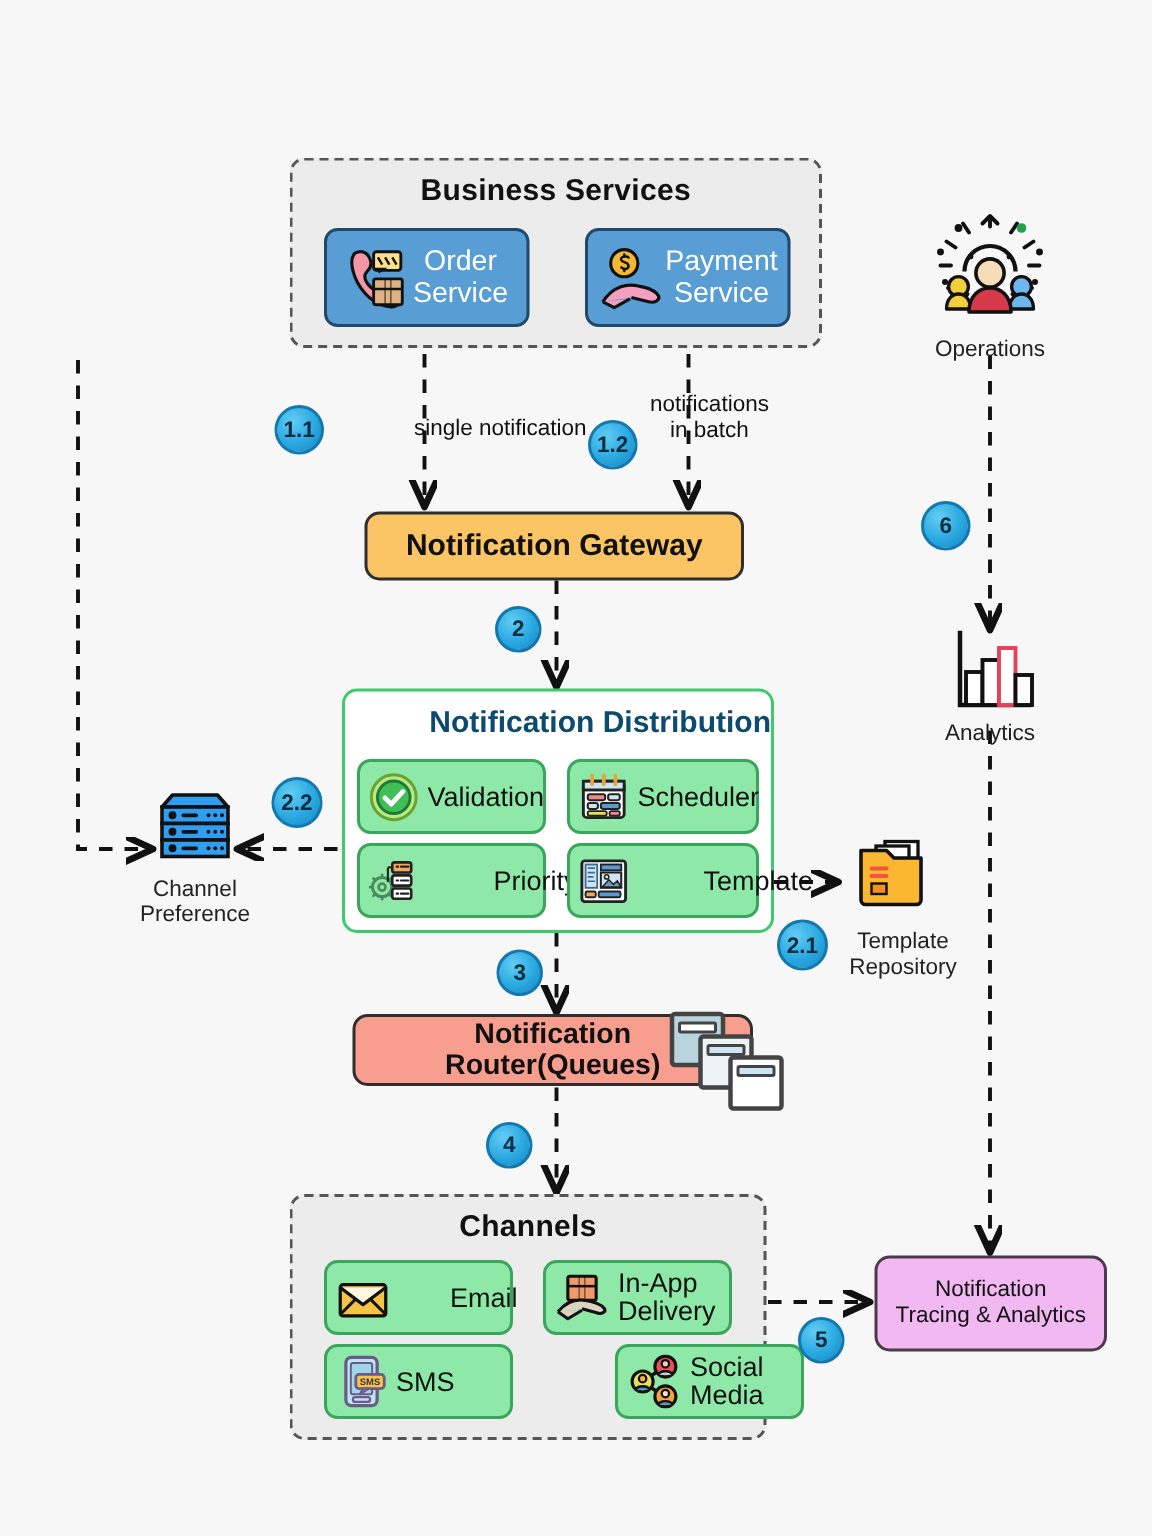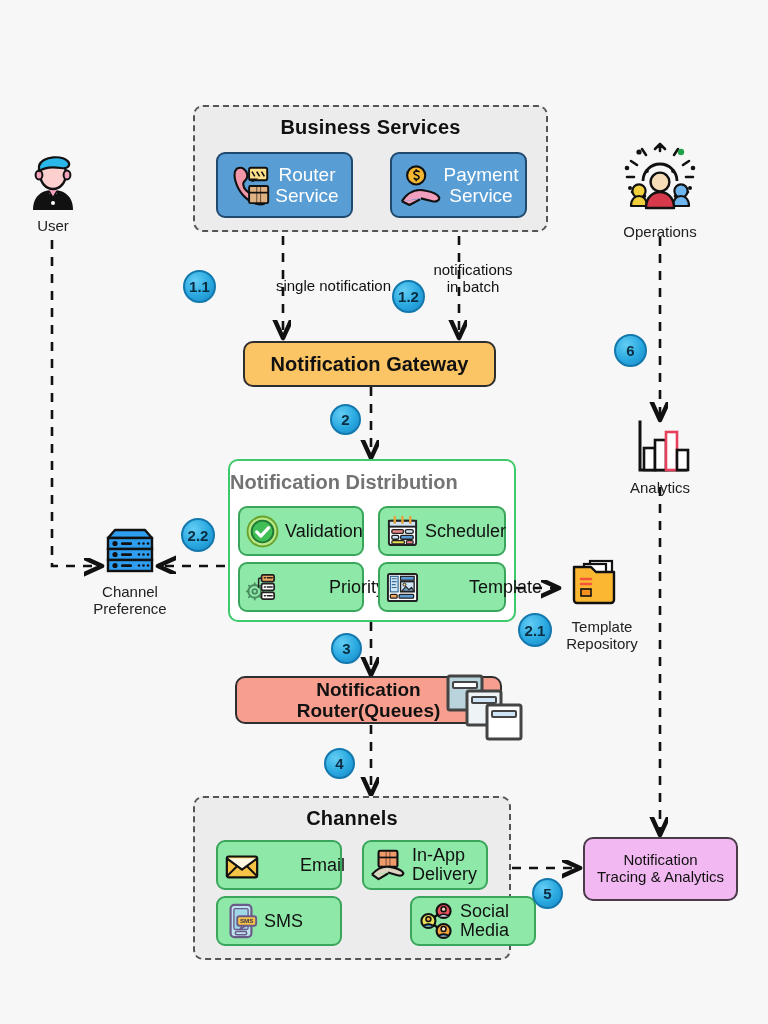--- a/index.html
+++ b/index.html
@@ -47,21 +47,21 @@
   .box.analytics-box{background:#f2b8f2;color:#111;font-size:15px;border-color:#4a3a4a;}
 
   
   .dist-panel{
     background:#ffffff;
     border:2px solid #3ec96b;
     border-radius:10px;
   }
   .dist-title{
     position:absolute;left:0;right:0;top:10px;
-    text-align:left;font-size:20px;font-weight:bold;color:#737373;
+    text-align:right;font-size:20px;font-weight:bold;color:#0c4a6e;
   }
   .chip{
     background:#8ee8a8;
     border:2px solid #3aa65c;
     border-radius:9px;
     display:flex;align-items:center;
     box-sizing:border-box;
     padding-left:6px;
   }
   .chip .lbl{font-size:18px;color:#111;margin-left:6px;line-height:1.05;}
@@ -121,50 +121,37 @@
       <path d="M52,240 L52,566 L100,566" marker-end="url(#ah)"></path>
 
       <path d="M660,237 L660,418" marker-end="url(#ah)"></path>
 
       <path d="M660,487 L660,833" marker-end="url(#ah)"></path>
 
       <path d="M512,868 L578,868" marker-end="url(#ah)"></path>
     </g>
   </svg>
 
-  <div class="node" style="left:18px;top:150px;width:70px;">
-    <svg width="56" height="62" viewBox="0 0 56 62">
-      <path d="M8 60 C8 45 18 40 28 40 C38 40 48 45 48 60 Z" fill="#111"></path>
-      <path d="M24 36 h8 v8 h-8 z" fill="#f9a6bd"></path>
-      <ellipse cx="28" cy="24" rx="13" ry="15" fill="#fbd0cf" stroke="#111" stroke-width="2.4"></ellipse>
-      <ellipse cx="14" cy="25" rx="3.4" ry="4.6" fill="#f9a6bd" stroke="#111" stroke-width="2"></ellipse>
-      <ellipse cx="42" cy="25" rx="3.4" ry="4.6" fill="#f9a6bd" stroke="#111" stroke-width="2"></ellipse>
-      <path d="M14 16 C16 6 40 4 44 13 C45 17 41 19 36 18 C30 17 20 17 14 21 Z" fill="#29b6e8" stroke="#111" stroke-width="2.2" stroke-linejoin="round"></path>
-      <path d="M24 41 L28 48 L32 41" fill="#f9a6bd" stroke="#111" stroke-width="1.6"></path>
-      <circle cx="28" cy="53" r="2" fill="#fff"></circle>
-    </svg>
-    <div class="cap">User</div>
-  </div>
 
   <div class="abs group" style="left:193px;top:105px;width:355px;height:127px;">
     <div class="group-title">Business Services</div>
   </div>
 
   <div class="abs box svc" style="left:216px;top:152px;width:137px;height:66px;">
     <svg width="42" height="44" viewBox="0 0 44 46" style="flex:0 0 auto;margin-right:3px;">
       <path d="M7 6 C13 3 17 7 18 12 C19 17 15 18 14 21 C13 26 19 32 24 33 C27 34 28 30 32 31 C37 32 41 36 38 41 C34 46 22 43 14 34 C6 25 2 11 7 6 Z" fill="#f296a8" stroke="#111" stroke-width="2.2" stroke-linejoin="round"></path>
       <rect x="20" y="5" width="19" height="13" rx="2" fill="#ffe08a" stroke="#111" stroke-width="2"></rect>
       <path d="M24 19 l3 -2 h-5 z" fill="#ffe08a" stroke="#111" stroke-width="1.6"></path>
       <path d="M23 9 l3 5 M28 9 l3 5 M33 9 l3 5" stroke="#111" stroke-width="1.7"></path>
       <rect x="20" y="24" width="20" height="18" rx="1.5" fill="#e0b183" stroke="#111" stroke-width="2"></rect>
       <path d="M20 31 h20" stroke="#111" stroke-width="1.8"></path>
       <path d="M28 24 v18 M32 24 v18" stroke="#111" stroke-width="1.2" opacity=".55"></path>
     </svg>
     <span>
-      <span>Router</span><br>
+      <span>Order</span><br>
       <span>Service</span>
     </span>
   </div>
 
   <div class="abs box svc" style="left:390px;top:152px;width:137px;height:66px;">
     <svg width="42" height="44" viewBox="0 0 44 46" style="flex:0 0 auto;margin-right:3px;">
       <circle cx="18" cy="13" r="9.5" fill="#f5b731" stroke="#111" stroke-width="2.2"></circle>
       <path d="M21 9 c-3 -2 -6 0 -5 2 c1 2 5 1 5 4 c0 2 -3 3 -5 1 M18 7 v1.5 M18 17 v1.5" stroke="#111" stroke-width="1.7" fill="none" stroke-linecap="round"></path>
       <path d="M3 40 C10 29 20 27 28 29 C34 30 40 32 42 36 C43 39 39 41 35 40 L23 37" fill="#f2a0bd" stroke="#111" stroke-width="2.2" stroke-linejoin="round"></path>
       <path d="M3 40 L11 44 L22 38" fill="#f2a0bd" stroke="#111" stroke-width="2.2" stroke-linejoin="round"></path>

